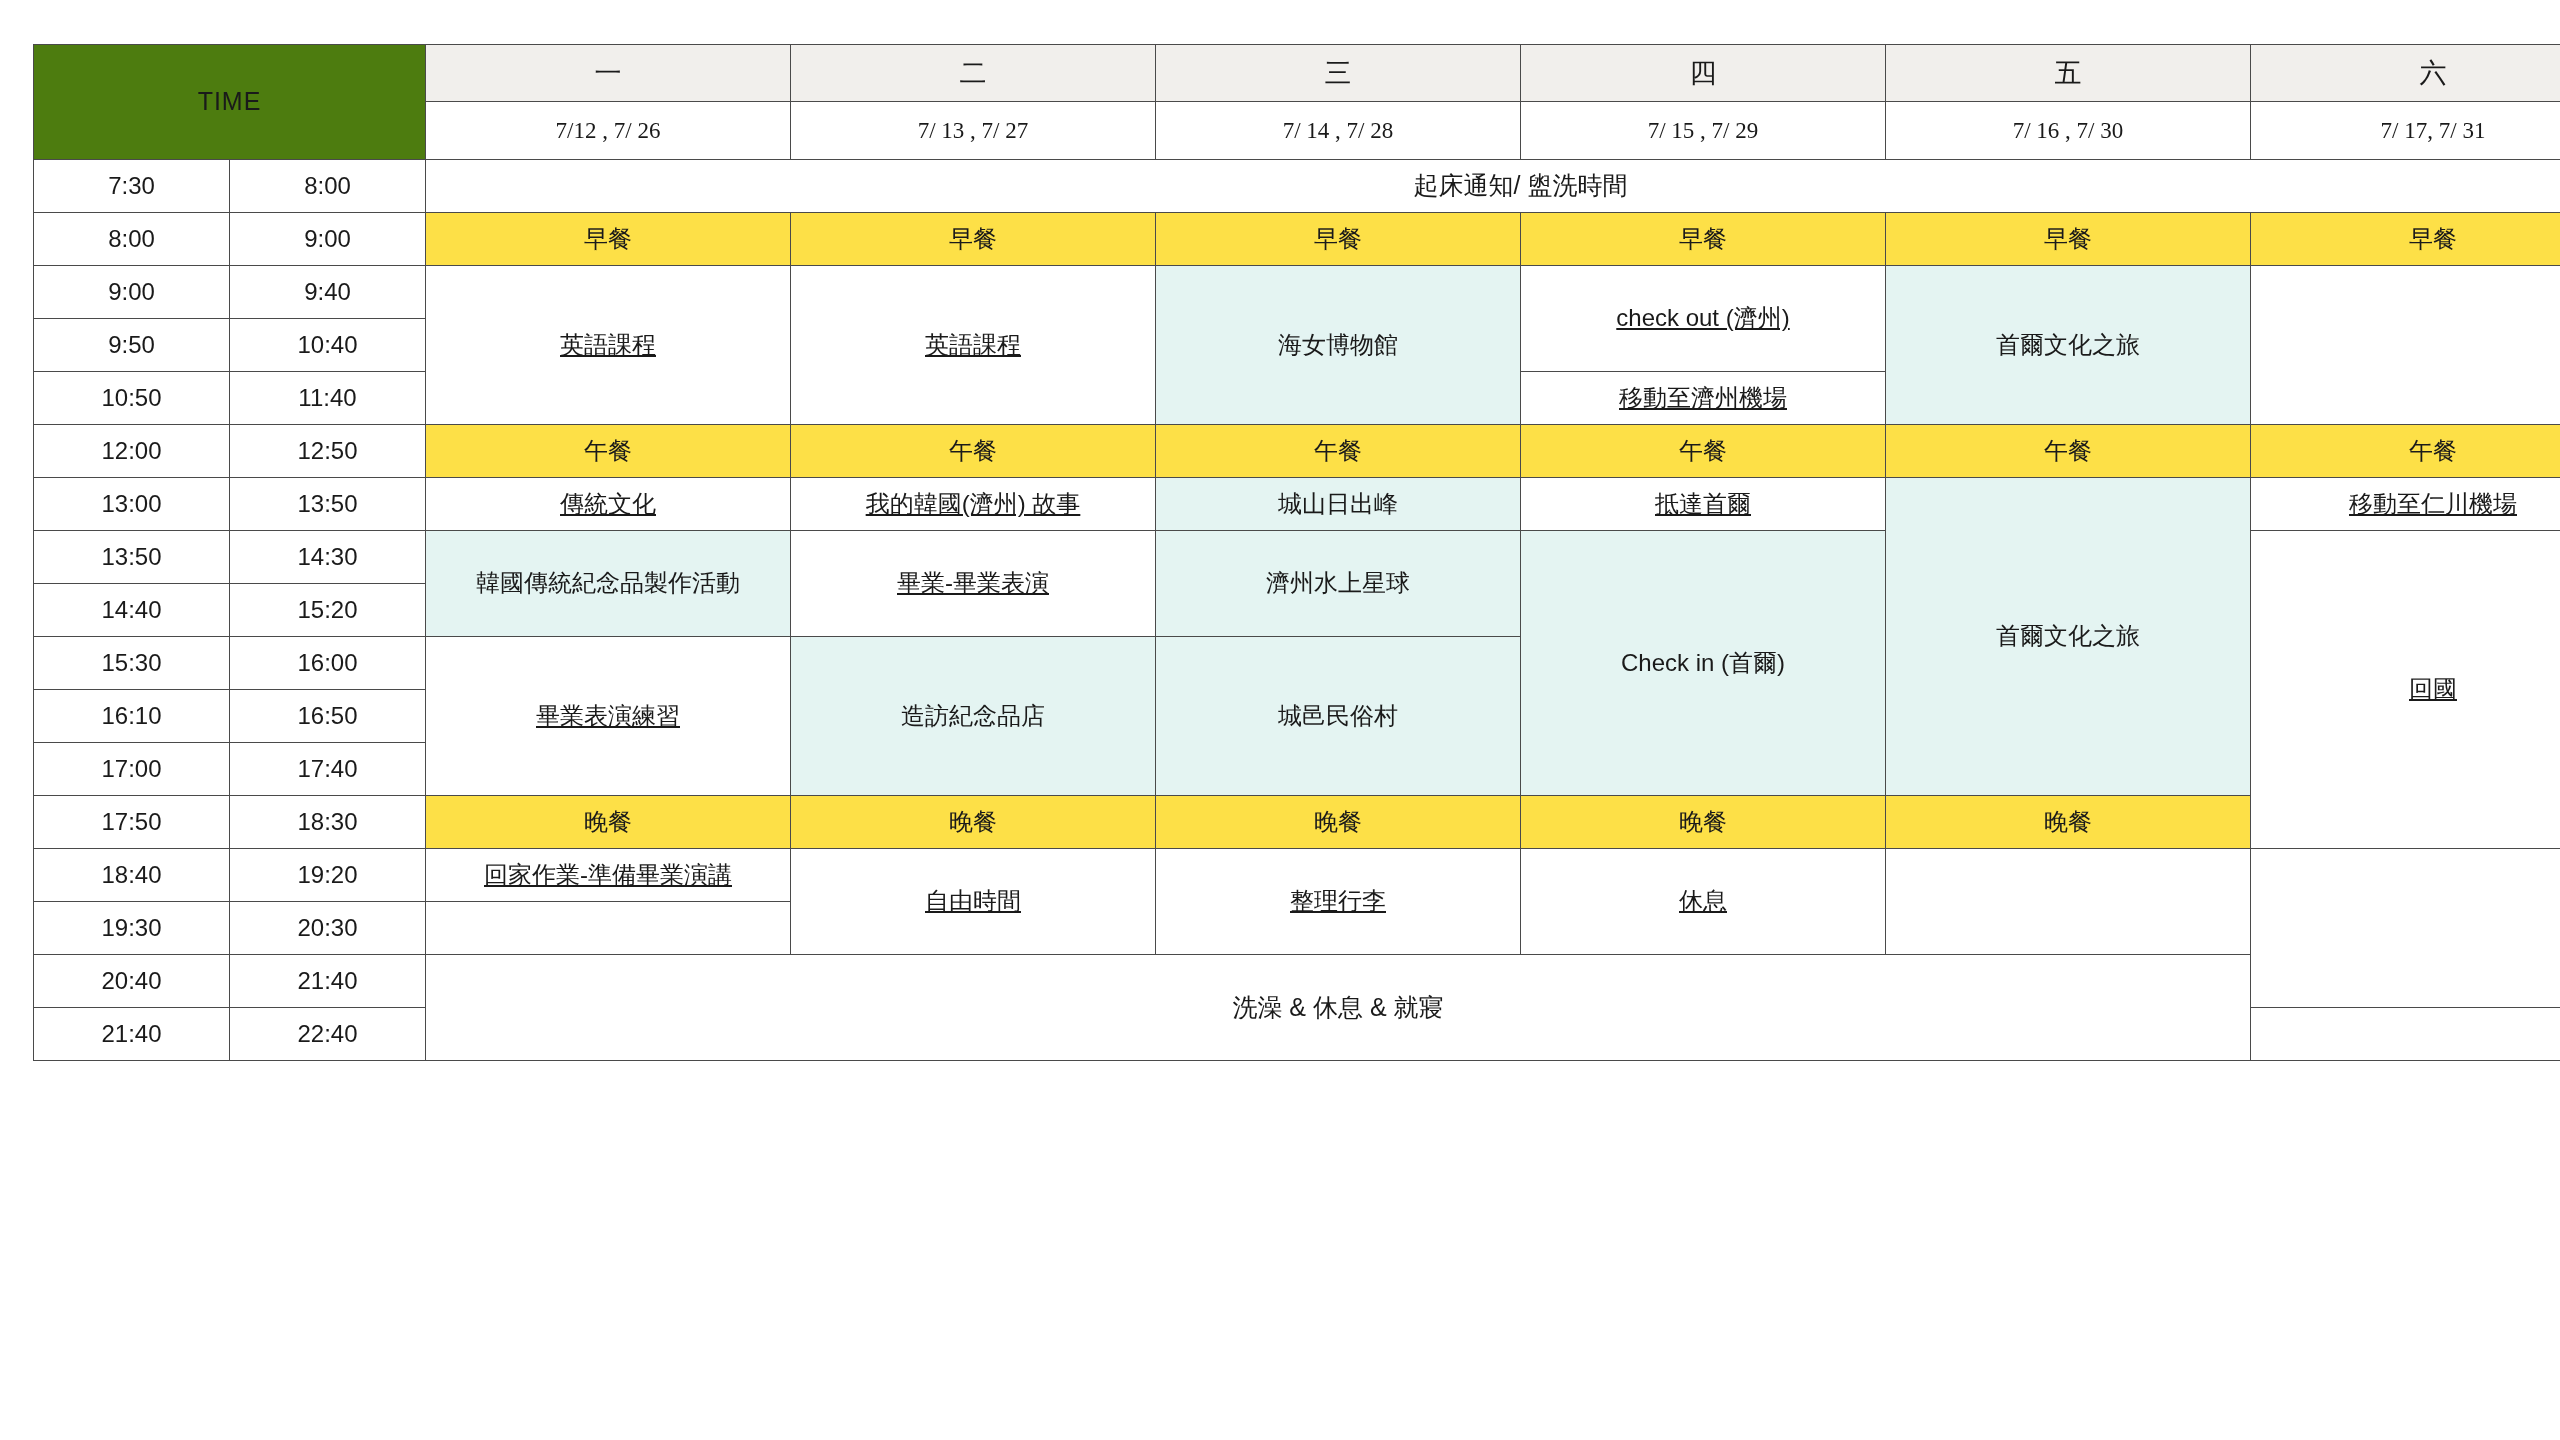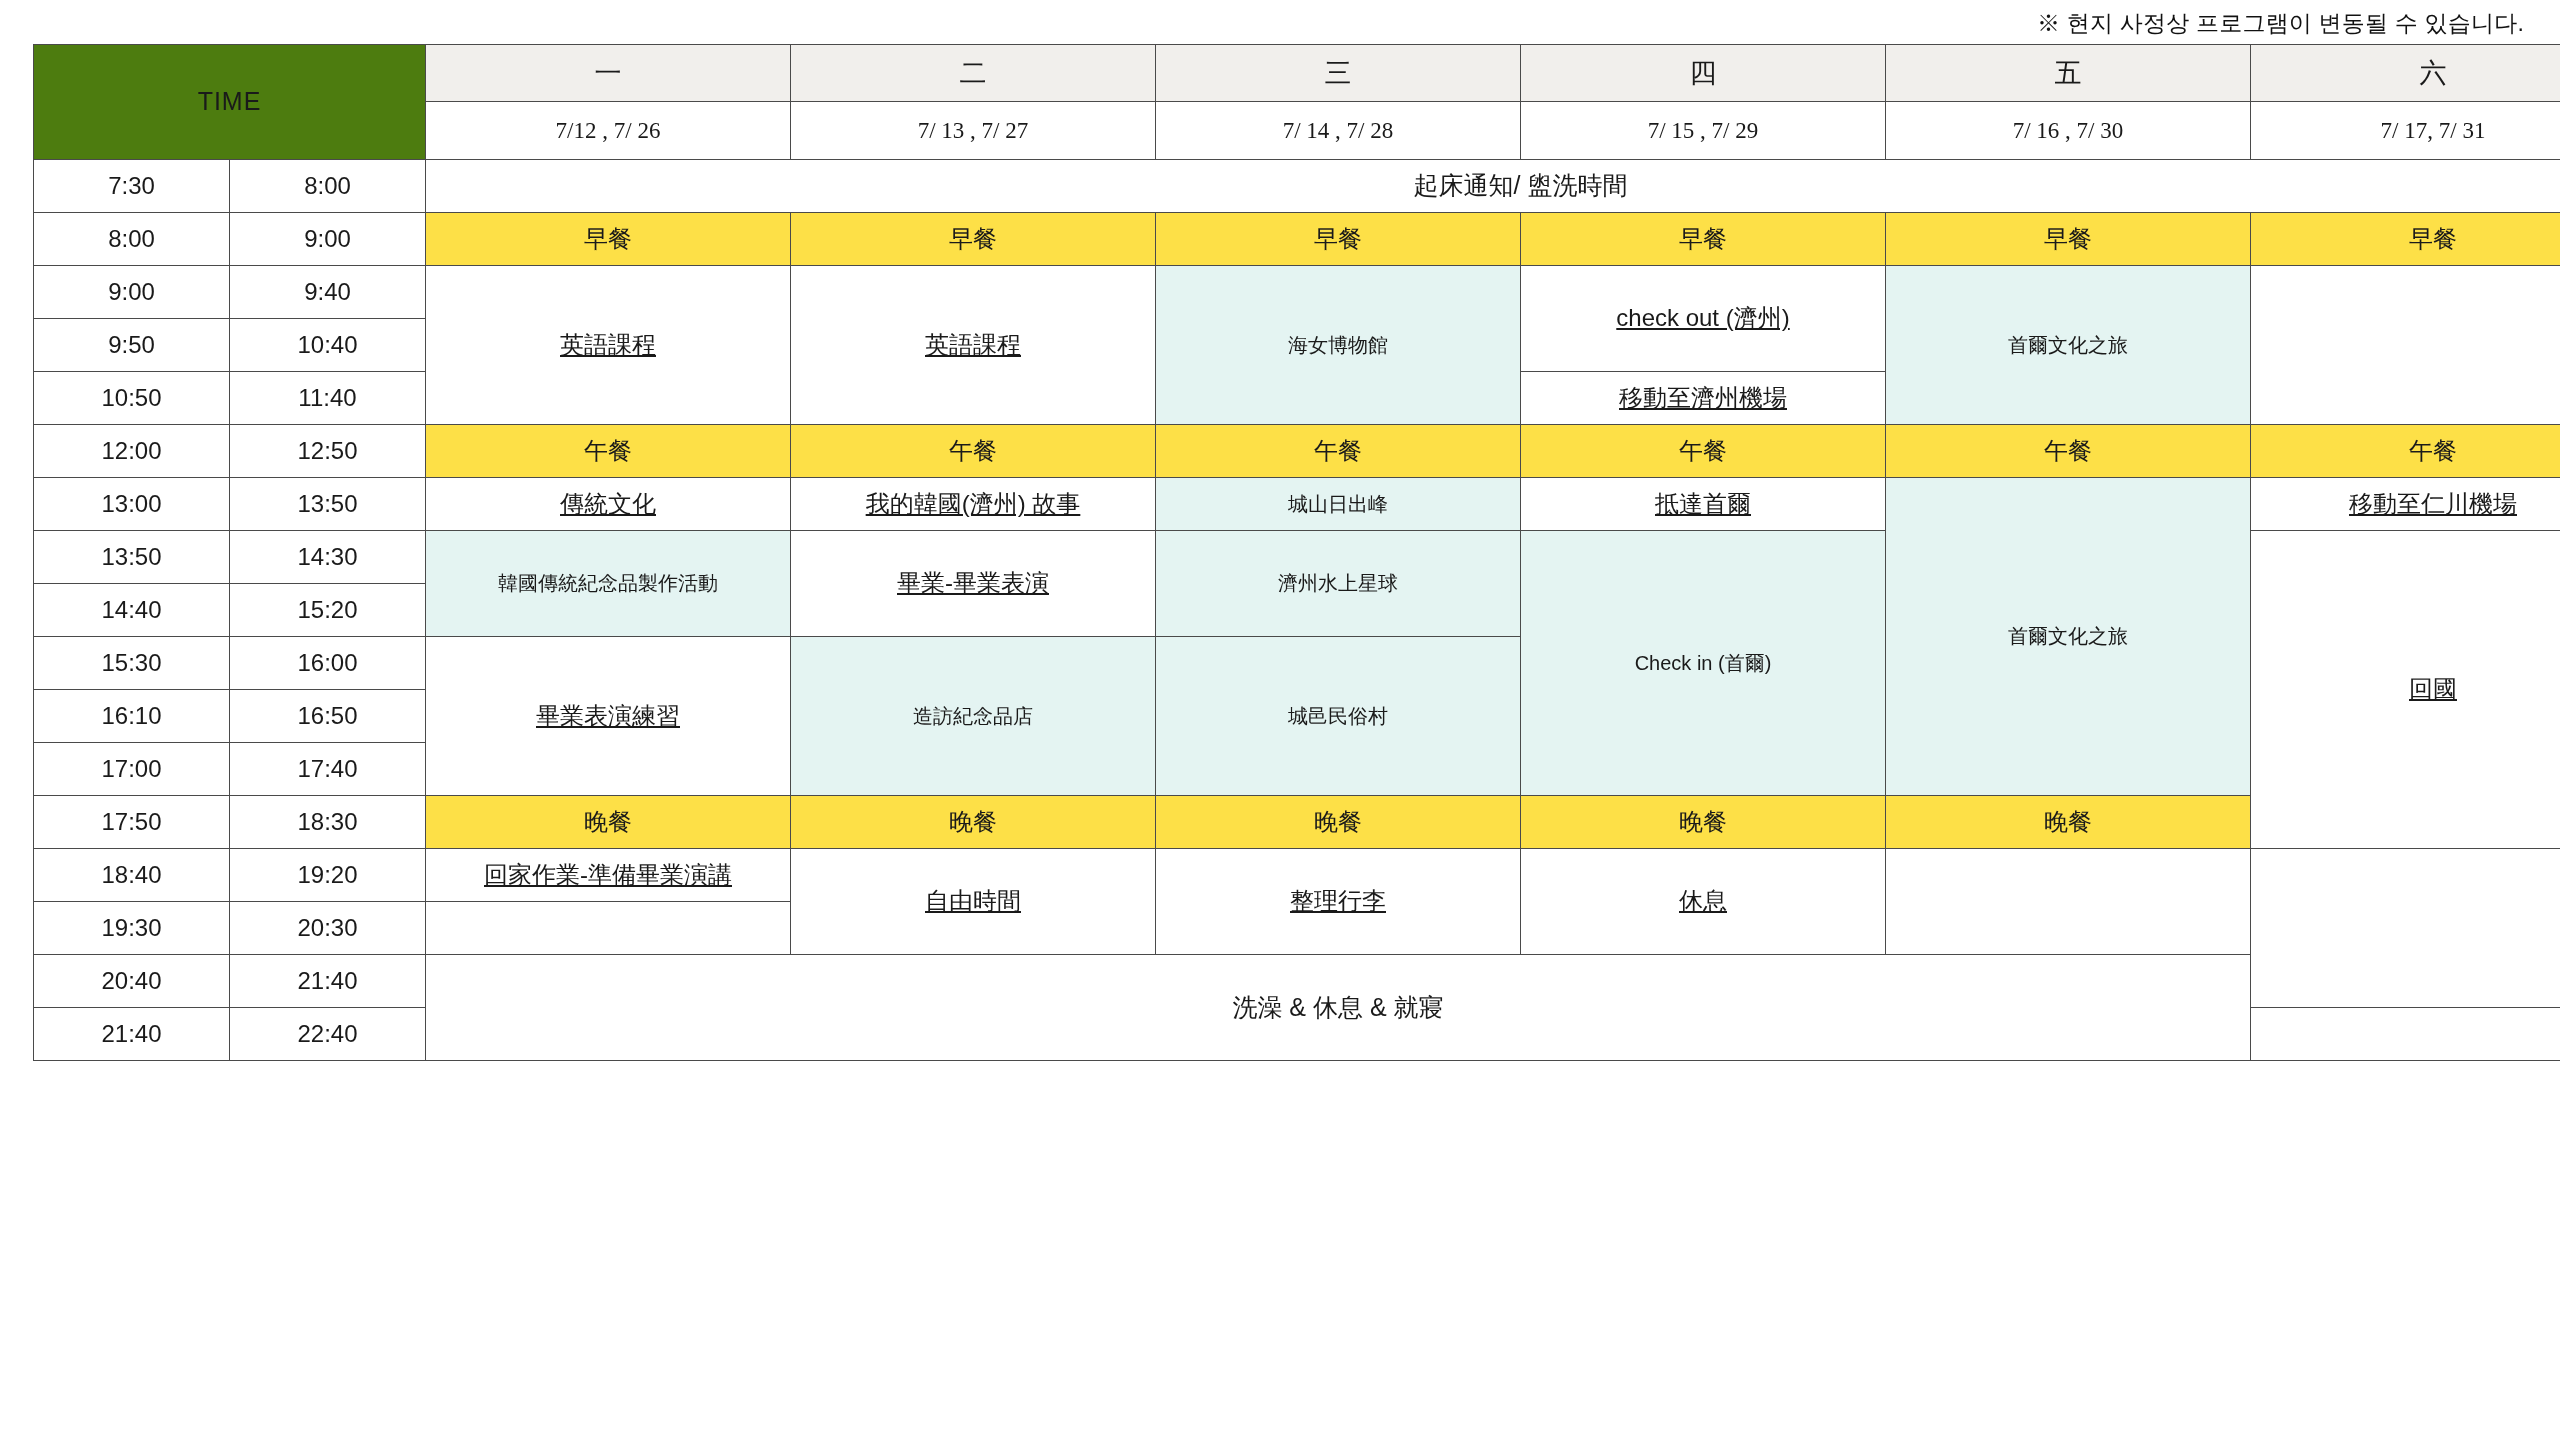--- a/index.html
+++ b/index.html
@@ -77,36 +77,35 @@
     background: #fde047;
     font-size: 24px;
   }
   .activity {
     background: #ffffff;
     font-size: 24px;
     text-decoration: underline;
   }
   .tour {
     background: #e4f4f2;
-    font-size: 20px;
+    font-size: 24px;
   }
   .wide-text {
     background: #ffffff;
     font-size: 25px;
   }
   .blank {
     background: #ffffff;
   }
 </style>
 </head>
 <body>
 
 <div class="page">
 
-  <div class="notice">※ 현지 사정상 프로그램이 변동될 수 있습니다.</div>
 
   <table class="schedule">
     <colgroup>
       <col class="c-t1">
         <col class="c-t2">
       <col class="c-day">
         <col class="c-day">
         <col class="c-day">
         <col class="c-day">
         <col class="c-day">

